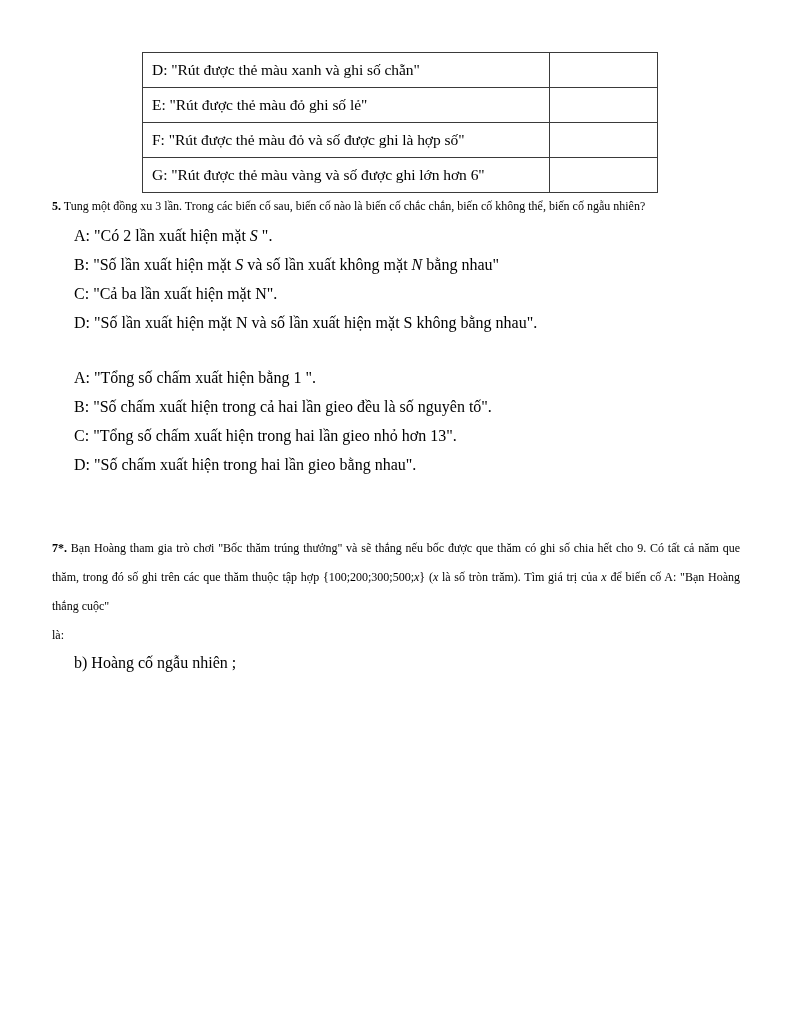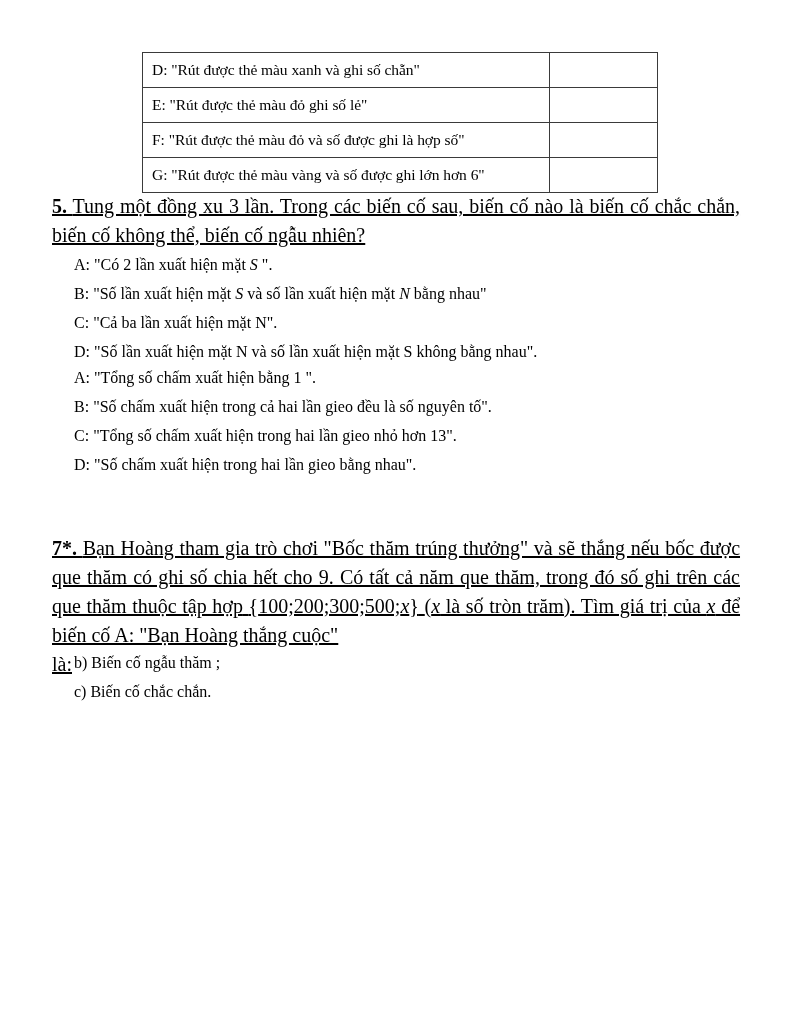--- a/index.html
+++ b/index.html
@@ -48,26 +48,25 @@
   .events-table td.label-cell { width: 397px; }
   .events-table td.blank-cell { width: 107px; padding: 0; }
 
   
   .qblock {
     position: absolute;
     left: 52px;
     width: 688px;
   }
   .qpara {
-    font-size: 20px;
+    font-size: 12px;
     line-height: 29px;
     text-align: justify;
     text-justify: inter-word;
     margin: 0;
-    text-decoration: underline;
   }
   .qpara.lastline { text-align: left; }
   .qnum {
     font-weight: bold;
   }
   .opt {
     font-size: 16px;
     line-height: 29px;
     margin: 0;
     padding-left: 22px;
@@ -112,21 +111,21 @@
         <td class="blank-cell"></td>
       </tr>
     </tbody>
   </table>
 
   <div class="qblock" id="q5">
     <p class="qpara"><span class="qnum">5.</span> <span>Tung một đồng xu 3 lần. Trong các biến cố sau, biến cố nào là biến cố chắc chắn, biến cố không thể, biến cố ngẫu nhiên?</span></p>
 
     <p class="opt"><span>A:</span> <span>"Có 2 lần xuất hiện mặt </span><span class="mvar">S</span><span> ".</span></p>
 
-    <p class="opt"><span>B:</span> <span>"Số lần xuất hiện mặt </span><span class="mvar">S</span><span> và số lần xuất hiện mặt </span><span class="mvar">N</span><span> bằng nhau"</span></p>
+    <p class="opt"><span>B:</span> <span>"Số lần xuất hiện mặt </span><span class="mvar">S</span><span> và số lần xuất không mặt </span><span class="mvar">N</span><span> bằng nhau"</span></p>
 
     <p class="opt"><span>C:</span> <span>"Cả ba lần xuất hiện mặt N".</span></p>
 
     <p class="opt"><span>D:</span> <span>"Số lần xuất hiện mặt  N  và số lần xuất hiện mặt  S  không bằng nhau".</span></p>
   </div>
 
   <div class="qblock" id="q6">
 
     <p class="opt"><span>A:</span> <span>"Tổng số chấm xuất hiện bằng 1 ".</span></p>
 
@@ -136,17 +135,16 @@
 
     <p class="opt"><span>D:</span> <span>"Số chấm xuất hiện trong hai lần gieo bằng nhau".</span></p>
   </div>
 
   <div class="qblock" id="q7">
     <p class="qpara"><span class="qnum">7*.</span> <span>Bạn Hoàng tham gia trò chơi "Bốc thăm trúng thưởng" và sẽ thắng nếu bốc được que thăm có ghi số chia hết cho 9. Có tất cả năm que thăm, trong đó số ghi trên các que thăm thuộc tập hợp</span> <span class="mset"><span>{</span><span>100;200;300;500;</span><span class="mvar">x</span><span>}</span></span> <span>(</span><span class="mvar">x</span><span> là số tròn trăm). Tìm giá trị của </span><span class="mvar">x</span><span> để biến cố A: "Bạn Hoàng thắng cuộc"</span></p>
     <p class="qpara lastline">là:</p>
   </div>
 
   <div class="qblock" id="q7opts">
-    <p class="opt"><span>b)</span> <span>Biến cố ngẫu thăm ;</span></p>
-    <p class="opt"><span>c)</span> <span>Biến cố chắc chắn.</span></p>
+    <p class="opt"><span>b)</span> <span>Hoàng cố ngẫu nhiên ;</span></p>
   </div>
 
 </div>
 
 </body></html>

